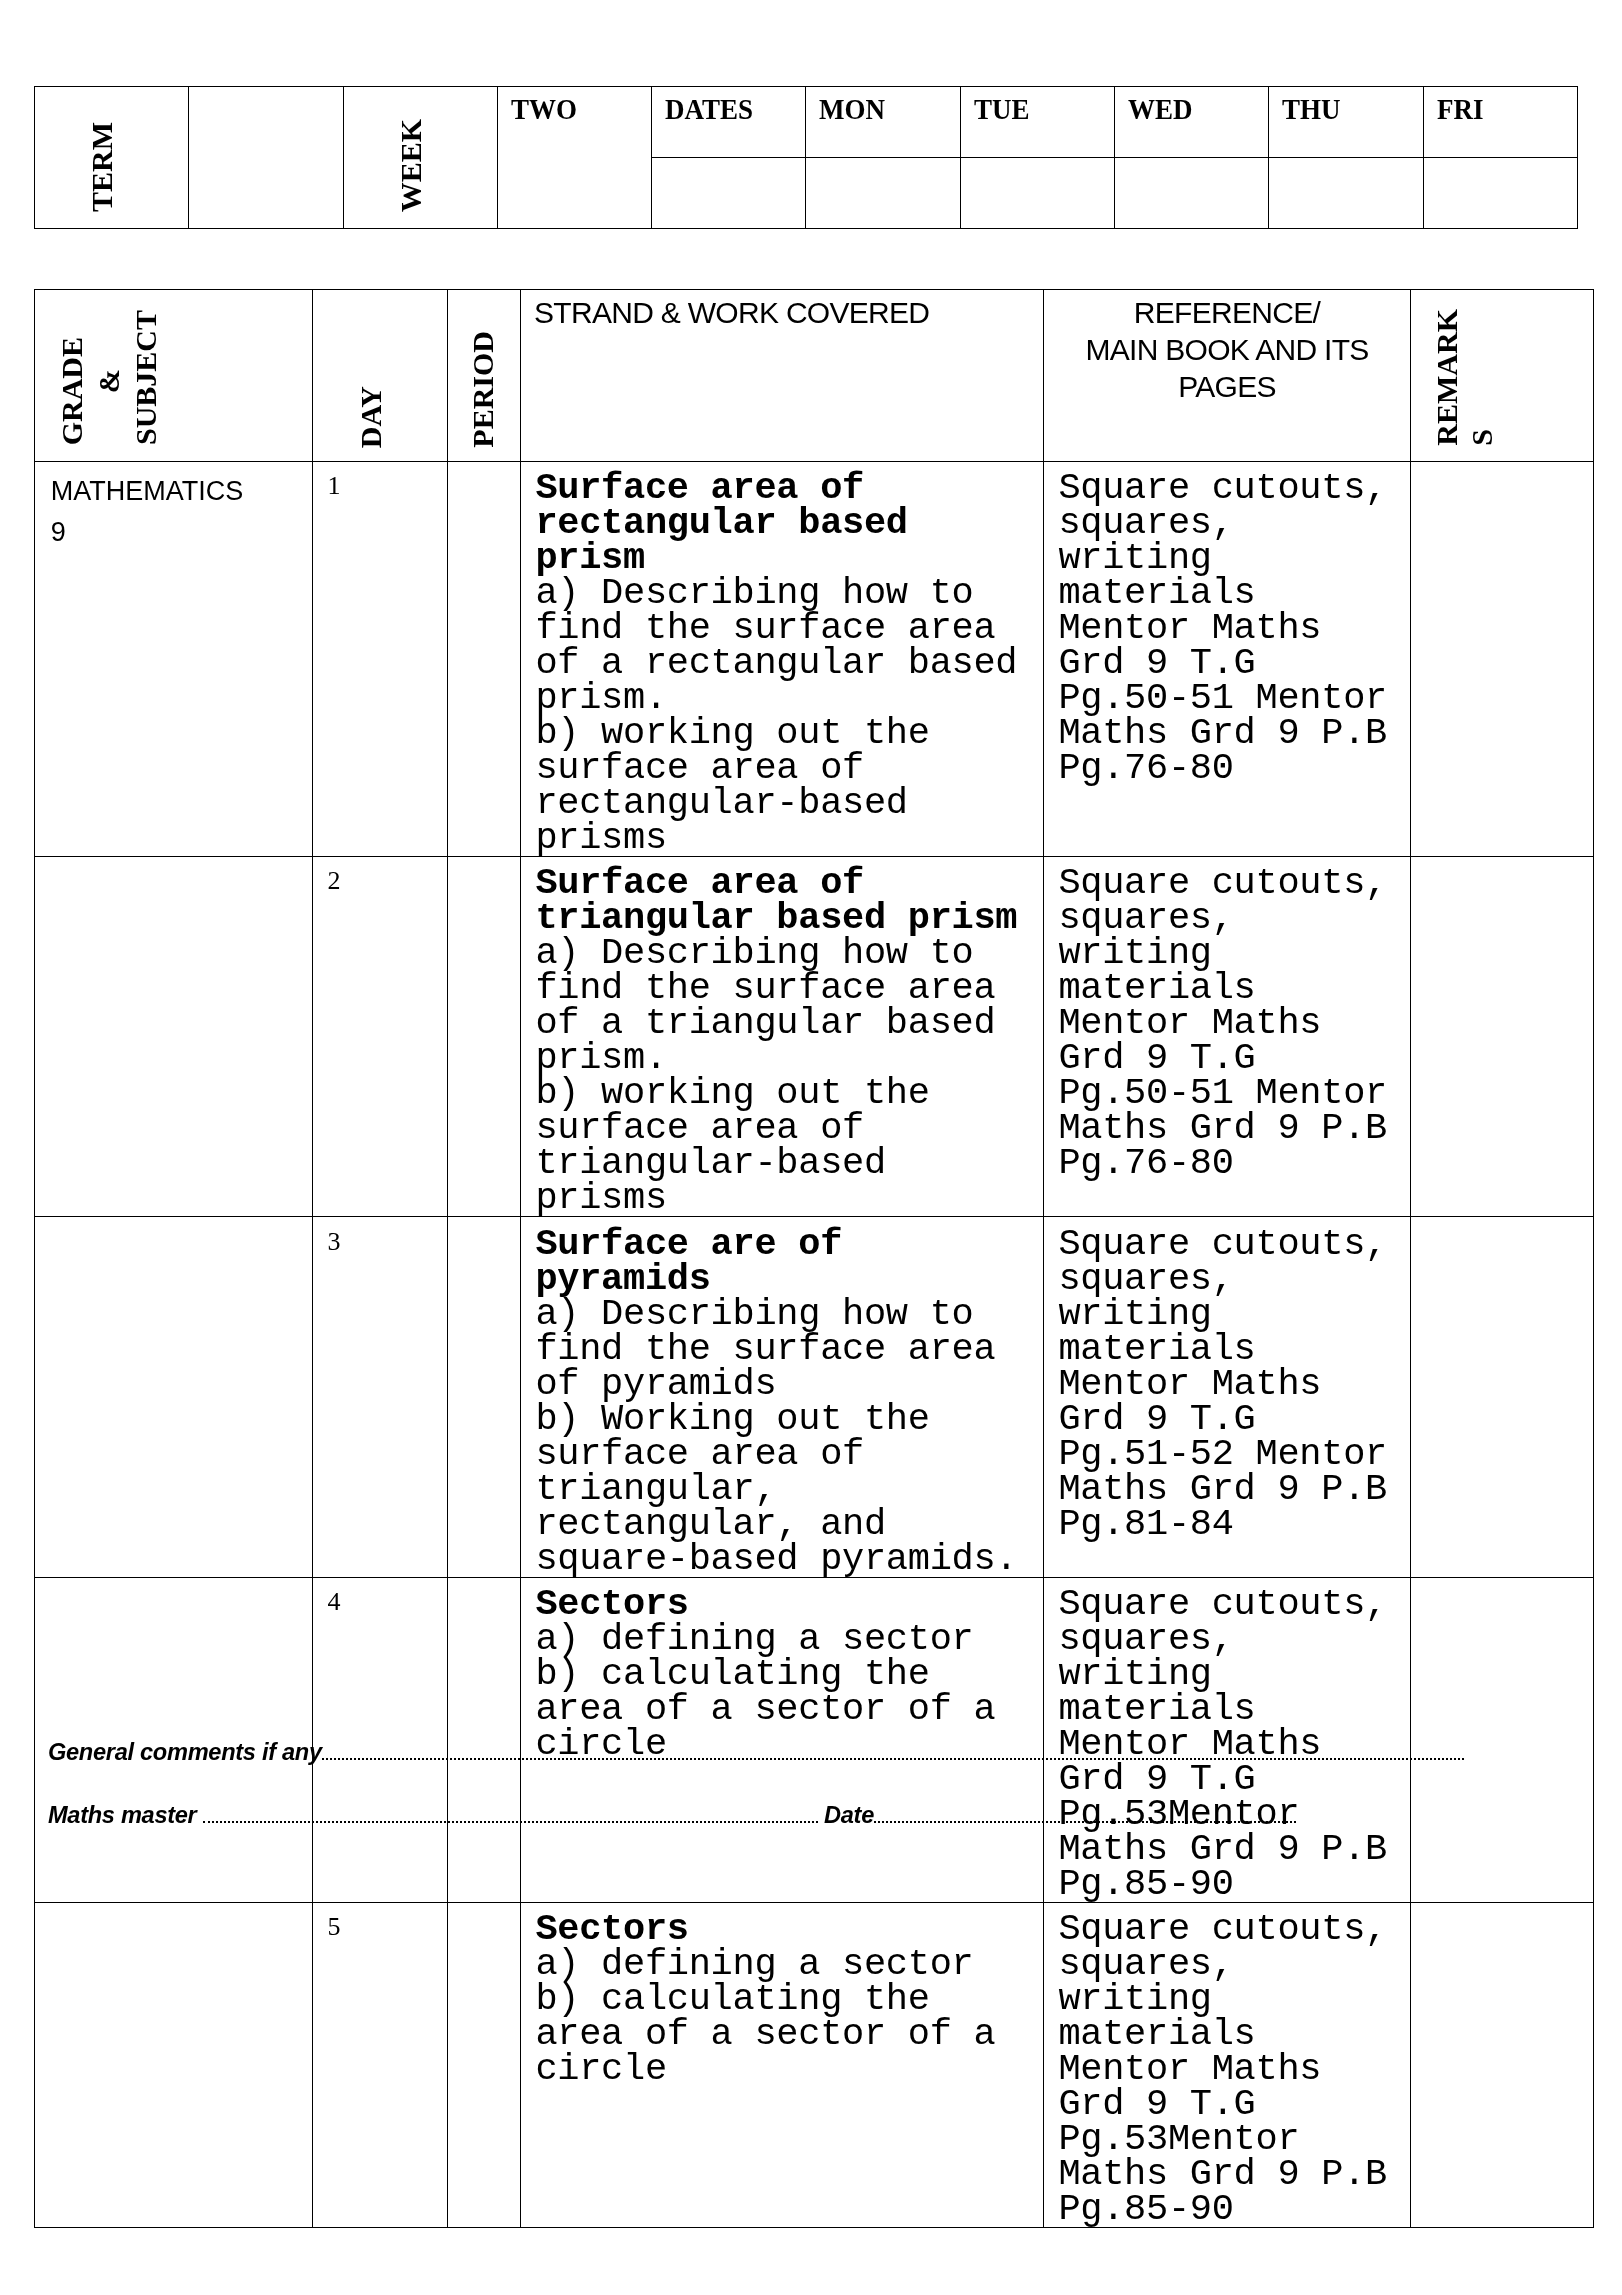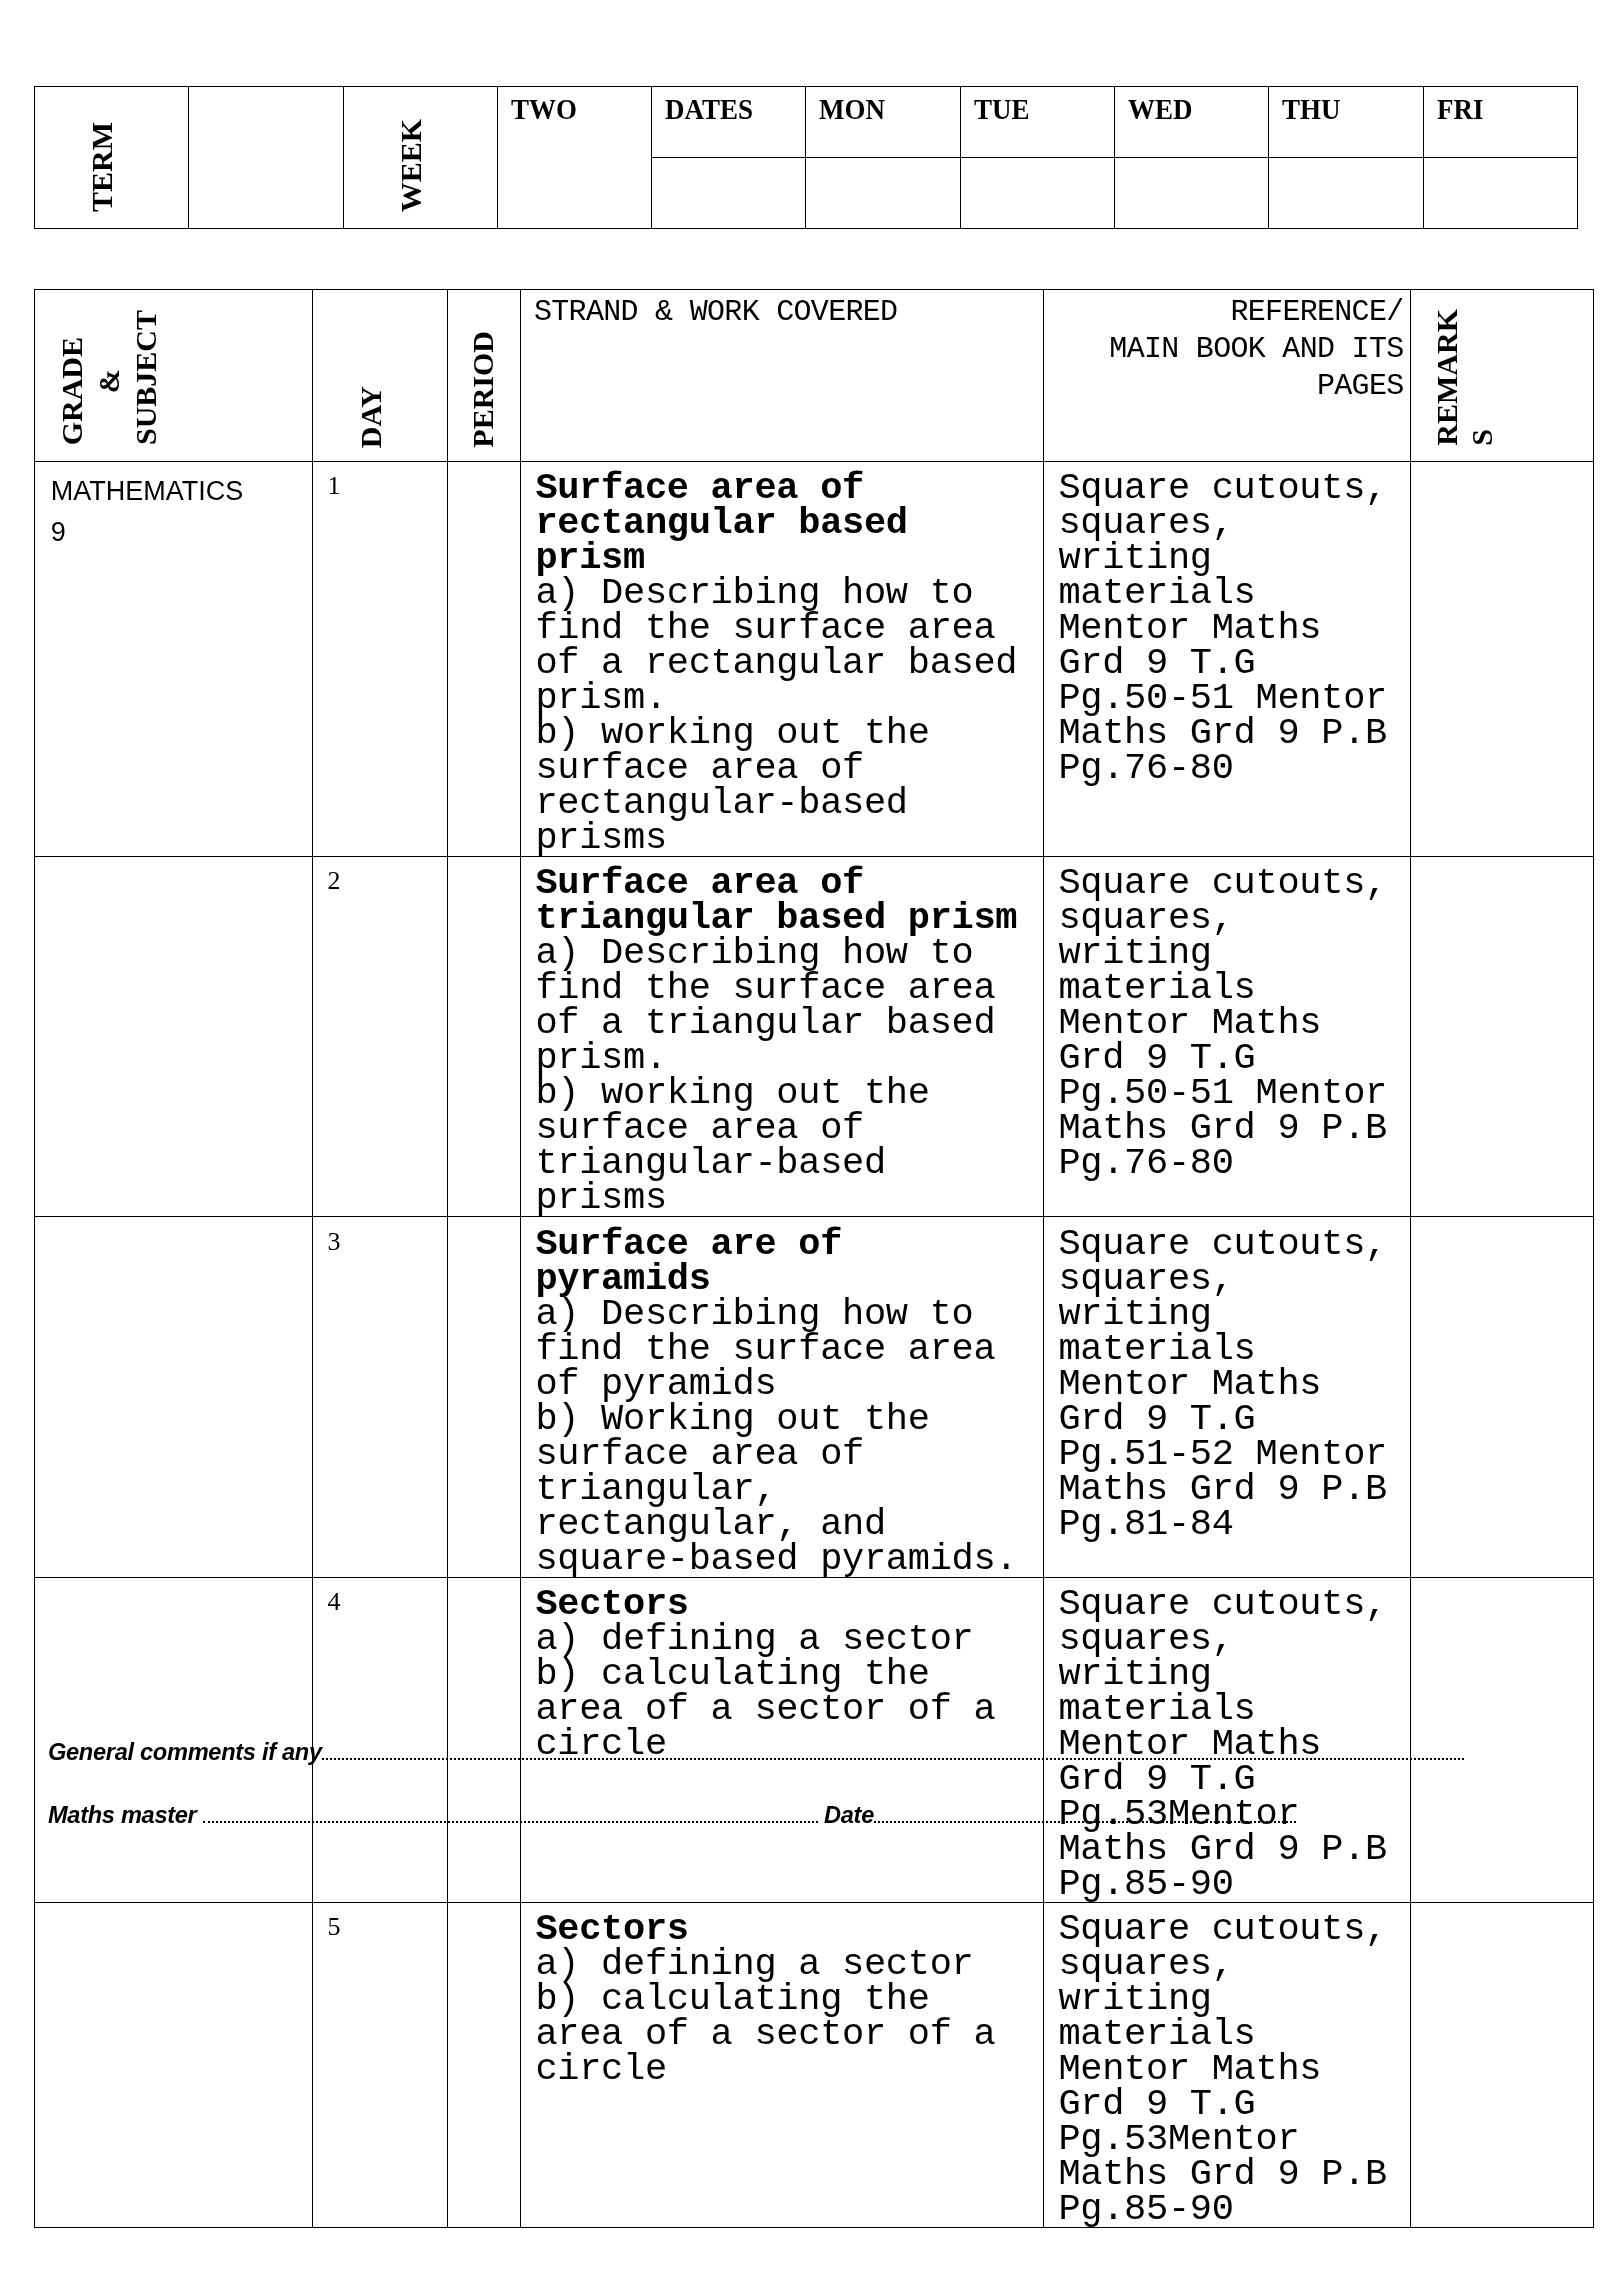--- a/index.html
+++ b/index.html
@@ -19,22 +19,22 @@
     position: absolute; bottom: 15.7px; line-height: 1;
   }
 
   
   #main-table {
     position: absolute; left: 34px; top: 289px; width: 1560px;
     border-collapse: collapse; table-layout: fixed;
   }
   #main-table td, #main-table th { border: 1.3px solid #000; padding: 0; vertical-align: top; position: relative; }
   #main-table th { height: 171px; font-weight: normal; }
-  .th-title { font-family: Liberation Mono, monospace; font-size: 30px; line-height: 37px; padding: 3.9px 11.8px 0 13px; text-align: left; letter-spacing: -0.7px; }
-  .th-center { text-align: right; padding: 3.9px 6.5px 0 6.5px; }
+  .th-title { font-family: Liberation Sans, sans-serif; font-size: 30px; line-height: 37px; padding: 3.9px 11.8px 0 13px; text-align: left; letter-spacing: -0.7px; }
+  .th-center { text-align: center; padding: 3.9px 6.5px 0 6.5px; }
   .cell-text { font-family: Liberation Mono, monospace; font-size: 37px; line-height: 35px; padding: 9.2px 13px 0 14.4px; letter-spacing: -0.3px; }
   .cell-text b { font-weight: bold; }
   .subject { font-family: "Liberation Sans", sans-serif; font-weight: normal; font-size: 27px; line-height: 41px; padding: 9.2px 10.5px 0 15.7px; }
   .day { font-family: "Liberation Serif", serif; font-size: 26px; padding: 9.2px 0 0 14.4px; }
 
   
   .foot-line { position: absolute; left: 48px; font-family: "Liberation Sans", sans-serif; font-weight: bold; font-size: 23.6px; letter-spacing: -0.3px; font-style: italic; }
   .dots { display: inline-block; border-bottom: 2px dotted #000; height: 19.6px; vertical-align: baseline; }
 </style>
 </head>

